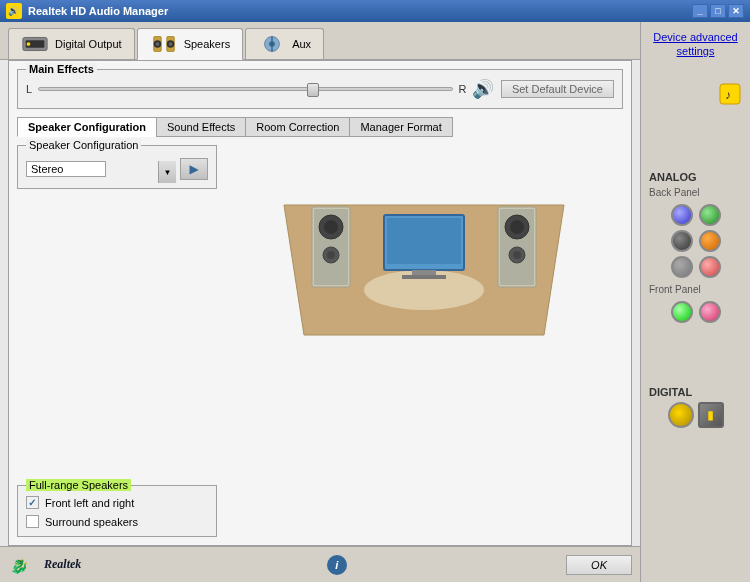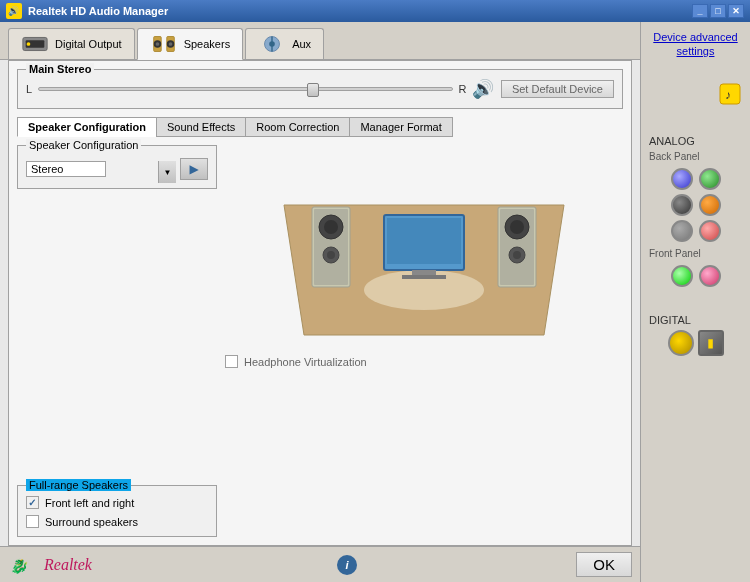--- a/index.html
+++ b/index.html
@@ -268,21 +268,21 @@
     #fullrange-box {
       border: 1px solid #a0a0a0;
       padding: 4px 8px 8px 8px;
       position: relative;
       background: #f0f0f0;
     }
     #fullrange-box .box-label {
       position: absolute;
       top: -7px;
       left: 8px;
-      background: #0ea5e9;
+      background: #bef264;
       padding: 0 3px;
       font-size: 11px;
     }
     .checkbox-row {
       display: flex;
       align-items: center;
       gap: 6px;
       margin-top: 6px;
       font-size: 11px;
     }
@@ -329,23 +329,24 @@
     }
 
     .note-icon {
       color: #ffd700;
       font-size: 24px;
       text-align: right;
     }
 
     .section-title {
       font-size: 11px;
-      font-weight: normal;
+      font-weight: bold;
       color: #333;
       margin-bottom: 4px;
+      margin-top: 36px;
     }
     .sub-title {
       font-size: 10px;
       color: #555;
       margin-bottom: 6px;
     }
 
     
     .jack-row {
       display: flex;
@@ -418,49 +419,50 @@
       align-items: center;
       justify-content: space-between;
       height: 36px;
     }
     #bottom-bar .realtek-logo {
       display: flex;
       align-items: center;
       gap: 6px;
     }
     .realtek-text {
-      font-size: 16px;
-      font-weight: normal;
+      font-size: 12px;
+      font-weight: bold;
       font-style: italic;
-      color: #be185d;
+      color: #0f172a;
       font-family: Times New Roman, serif;
     }
     .realtek-divider {
       flex: 1;
       height: 2px;
       background: linear-gradient(to right, #336699, transparent);
       margin: 0 10px;
     }
     .info-btn {
       width: 20px; height: 20px;
       background: #336699;
       color: white;
       border-radius: 50%;
       display: flex; align-items: center; justify-content: center;
       font-size: 11px;
       font-weight: bold;
       cursor: pointer;
       font-style: italic;
     }
     #ok-btn {
-      padding: 3px 16px;
+      padding: 3px 24px;
       background: linear-gradient(to bottom, #f0f0f0, #d8d8d8);
       border: 1px solid #a0a0a0;
       cursor: pointer;
-      font-size: 15px;
+      font-size: 11px;
+      font-style: italic;
     }
 
     
     #viz-svg {
       width: 100%;
       height: 200px;
     }
   </style>
 </head>
 <body>
@@ -511,21 +513,21 @@
             <line x1="15" y1="3" x2="15" y2="19" stroke="#336688" stroke-width="1.5"></line>
           </svg>
         </div>
         <span>Aux</span>
       </div>
     </div>
 
     <div id="content-area">
 
       <div id="volume-section">
-        <span class="section-label">Main Stereo</span>
+        <span class="section-label">Main Effects</span>
         <div id="volume-row">
           <span class="vol-label">L</span>
           <div id="volume-slider">
             <div id="volume-slider-thumb"></div>
           </div>
           <span class="vol-label">R</span>
           <span class="vol-icon">🔊</span>
           <button id="set-default-btn">Set Default Device</button>
         </div>
       </div>
@@ -606,24 +608,20 @@
 
             <rect x="234" y="62" width="38" height="80" fill="#c8c8b0" stroke="#a0a090" stroke-width="1" rx="2"></rect>
             <rect x="236" y="64" width="34" height="76" fill="#b0b0a0" rx="1"></rect>
             <ellipse cx="253" cy="82" rx="12" ry="12" fill="#444" stroke="#333" stroke-width="1"></ellipse>
             <ellipse cx="253" cy="82" rx="7" ry="7" fill="#333"></ellipse>
             <ellipse cx="253" cy="110" rx="8" ry="8" fill="#555" stroke="#444" stroke-width="1"></ellipse>
             <ellipse cx="253" cy="110" rx="4" ry="4" fill="#444"></ellipse>
           </svg>
 
           
-          <div id="headphone-row">
-            <div class="checkbox-box"></div>
-            <span>Headphone Virtualization</span>
-          </div>
         </div>
 
       </div>
     </div>
 
     <div id="bottom-bar">
       <div class="realtek-logo">
         <svg width="30" height="24" viewBox="0 0 30 24">
           <text x="2" y="18" font-size="14" fill="#1a1a6e" font-style="italic">🐉</text>
         </svg>

